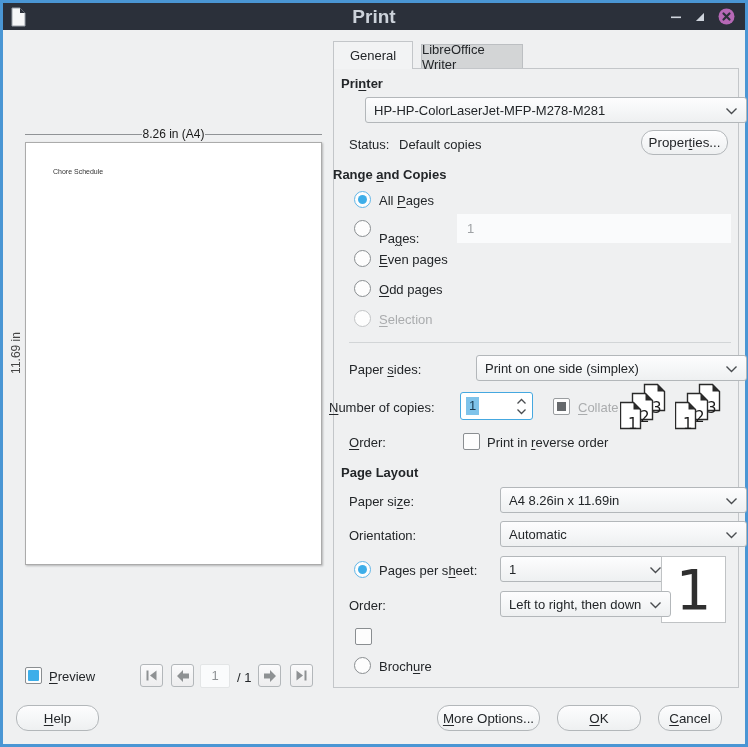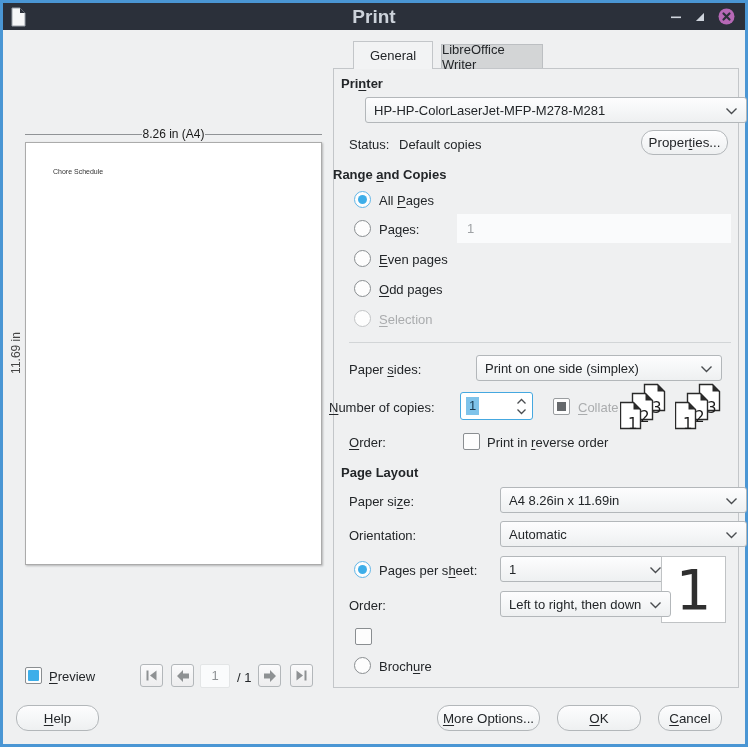--- a/index.html
+++ b/index.html
@@ -36,21 +36,21 @@
     background:#fdfdfd; border:1px solid #8a8e91; }
   .cb.blue::after { content:""; position:absolute; inset:2px; background:#3daee9; border-radius:1px; }
   .cb.gray { border-color:#9a9da0; }
   .cb.gray::after { content:""; position:absolute; inset:3px; background:#66696c; }
   .dis-txt { color:#aaacae !important;text-align:right; }
   .sep { position:absolute; height:1px; background:#d2d5d7; }
 
   
   .groupbox { position:absolute; left:333px; top:68px; width:406px; height:620px;
     border:1px solid #c3c6c9; background:#eff0f1; }
-  .tab { position:absolute; display:flex; align-items:center; justify-content:center;margin-left:20px; }
+  .tab { position:absolute; display:flex; align-items:center; justify-content:center; }
   .tab.active { left:333px; top:41px; width:80px; height:28px; background:#f2f3f4;
     border:1px solid #c3c6c9; border-bottom:none; z-index:2; }
   .tab.inactive { left:421px; top:44px; width:102px; height:24px; background:#d3d5d6;
     border:1px solid #bcbfc2; border-bottom:none; }
 
   
   .page { position:absolute; left:25px; top:142px; width:297px; height:423px;
     background:#ffffff; border:1px solid #ababab; box-shadow:1px 1px 2px rgba(0,0,0,.25); }
   .dim-row { position:absolute; left:25px; top:127px; width:297px; height:14px;
     display:flex; align-items:center; font-size:12px; color:#1a1a1a; }
@@ -171,36 +171,36 @@
   <span class="lbl" style="left:349px; top:136px;">Status:</span>
   <span class="lbl" style="left:399px; top:136px;">Default copies</span>
   <button class="btn" style="left:641px; top:130px; width:87px; height:25px;">Proper<u>t</u>ies...</button>
 
   <span class="hdr" style="left:333px; top:167px;">Range <u>a</u>nd Copies</span>
 
   <span class="radio sel" style="left:354px; top:191px;"></span>
   <span class="lbl" style="left:379px; top:192px;">All <u>P</u>ages</span>
 
   <span class="radio" style="left:354px; top:220px;"></span>
-  <span class="lbl" style="left:379px; top:221px;">Pa<u>g</u>es:</span>
+  <span class="lbl" style="left:379px; top:230px;">Pa<u>g</u>es:</span>
   <input class="pages-input" value="1" style="">
 
   <span class="radio" style="left:354px; top:250px;"></span>
   <span class="lbl" style="left:379px; top:251px;"><u>E</u>ven pages</span>
 
   <span class="radio" style="left:354px; top:280px;"></span>
   <span class="lbl" style="left:379px; top:281px;"><u>O</u>dd pages</span>
 
   <span class="radio dis" style="left:354px; top:310px;"></span>
   <span class="lbl dis-txt" style="left:379px; top:311px;"><u>S</u>election</span>
 
   <div class="sep" style="left:349px; top:342px; width:382px;"></div>
 
   <span class="lbl" style="left:349px; top:361px;">Paper <u>s</u>ides:</span>
-  <div class="dd" style="left:460px; top:355px; width:246px;">
+  <div class="dd" style="left:460px; top:355px; width:271px;">
     <span>Print on one side (simplex)</span>
     <span class="chev">
       <svg width="13" height="8" viewBox="0 0 13 8">
           <path d="M1.5 1.5 L6.5 6.5 L11.5 1.5" fill="none" stroke="#4a4d50" stroke-width="1.4"></path>
         </svg>
     </span>
   </div>
 
   <span class="lbl" style="left:329px; top:399px;"><u>N</u>umber of copies:</span>
   <div class="spinner">

